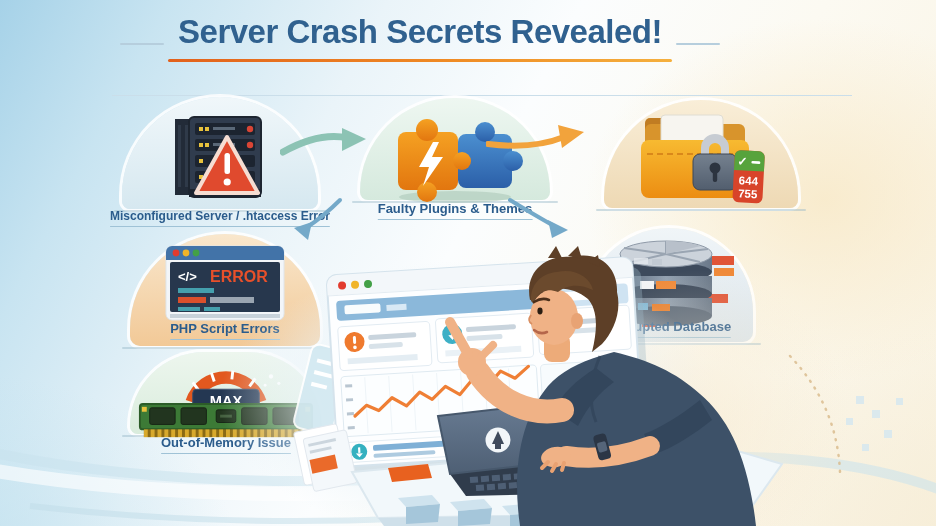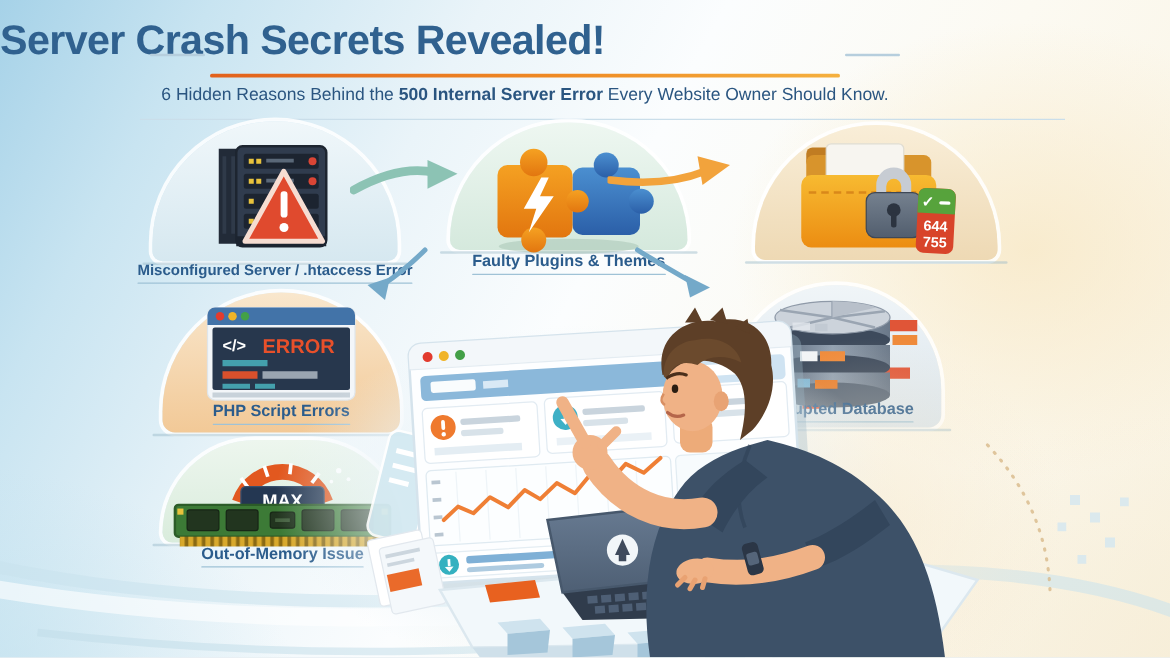--- a/index.html
+++ b/index.html
@@ -6,21 +6,21 @@
   *{box-sizing:border-box;}
   .stage{
     position:relative;width:936px;height:526px;overflow:hidden;
     font-family:"Liberation Sans",sans-serif;
     background:
       radial-gradient(ellipse 340px 260px at 88% 38%, rgba(248,233,200,.85), rgba(248,233,200,0) 70%),
       radial-gradient(ellipse 520px 320px at 104% 102%, rgba(246,237,215,.85), rgba(246,237,215,0) 65%),
       radial-gradient(ellipse 430px 300px at -4% 108%, rgba(190,224,238,.75), rgba(190,224,238,0) 65%),
       linear-gradient(118deg,#a6d2e8 0%,#c8e4f1 14%,#eaf4f9 32%,#fbfdfe 48%,#fcfaf2 68%,#f9f2e0 100%);
   }
-  .title{position:absolute;top:13px;left:0;width:840px;text-align:left;
+  .title{position:absolute;top:13px;left:0;width:840px;text-align:center;
     font-size:33px;font-weight:800;color:#30618f;letter-spacing:-.5px;}
   .dash{position:absolute;height:2px;width:44px;background:#b6cedd;top:43px;border-radius:2px;}
   .dash.l{left:120px}.dash.r{left:676px}
   .title-underline{position:absolute;left:168px;top:59px;width:504px;height:3px;border-radius:2px;
     background:linear-gradient(90deg,#e2611c,#ef8a24 55%,#f5b03e);}
   .subtitle{position:absolute;top:67px;left:0;width:840px;text-align:center;
     font-size:14px;color:#2a5580;}
   .subtitle b{font-weight:800;}
   .hdr-rule{position:absolute;top:95px;left:112px;width:740px;height:1px;background:#cadeea;}
   
@@ -58,25 +58,20 @@
 </style>
 </head>
 <body>
 
 <div class="stage">
 
   <div class="title">Server Crash Secrets Revealed!</div>
   <div class="dash l"></div>
   <div class="dash r"></div>
   <div class="title-underline"></div>
-  <div class="subtitle">
-    <span>6 Hidden Reasons Behind the</span>
-    <b>500 Internal Server Error</b>
-    <span>Every Website Owner Should Know.</span>
-  </div>
   <div class="hdr-rule"></div>
 
   <div class="item i1">
     <div class="arch"></div>
     <svg class="icon" width="110" height="92" viewBox="0 0 110 92">
       <rect x="10" y="8" width="18" height="76" fill="#222b38"></rect>
       <rect x="13" y="14" width="3" height="62" fill="#2f3a49"></rect>
         <rect x="20" y="14" width="3" height="62" fill="#2f3a49"></rect>
       <rect x="24" y="6" width="72" height="80" rx="5" fill="#303c4e" stroke="#1d2530" stroke-width="2"></rect>
       <g fill="#1c2430">

